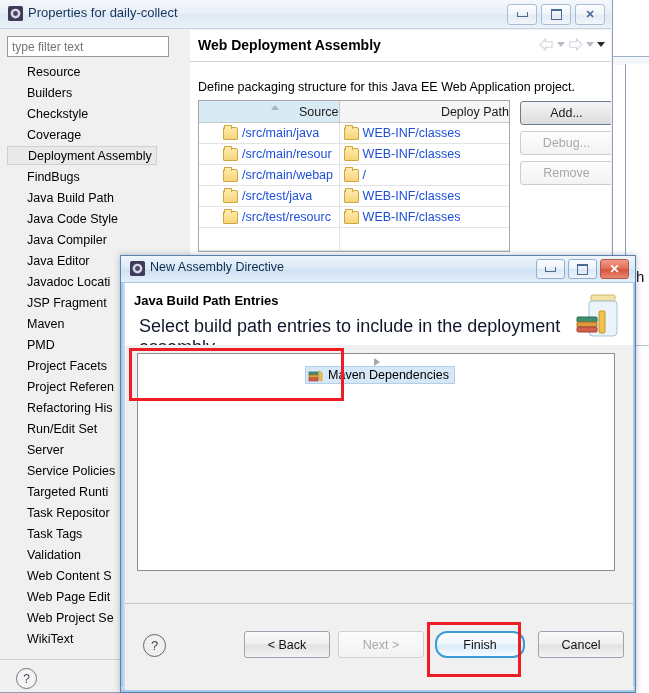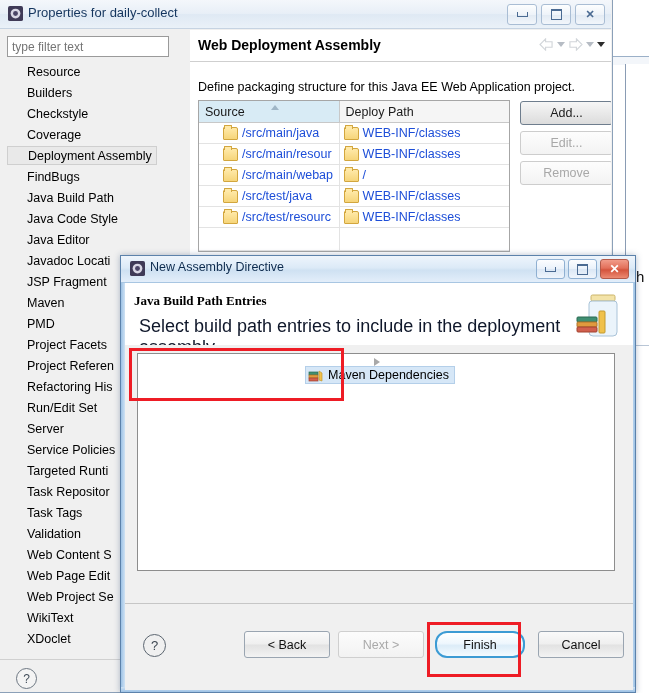--- a/index.html
+++ b/index.html
@@ -111,21 +111,21 @@
 
   
   .tbl-wrap {
     position:absolute; left:8px; top:70px; width:312px; height:152px;
     border:1px solid #a6a6a6; background:#ffffff; box-sizing:border-box; overflow:hidden;
   }
   .tbl-head { display:flex; height:22px; background:#f5f5f5; }
   .th {
     font-size:12.5px; color:#1a1a1a; line-height:22px; padding-left:6px;
     border-right:1px solid #c8c8c8; border-bottom:1px solid #c8c8c8; box-sizing:border-box;
-    position:relative; overflow:hidden; white-space:nowrap;
+    position:relative; overflow:hidden; white-space:nowrap;text-align:right;
   }
   .th.c1 { width:141px; background:#d8ebf5; }
   .th.c2 { width:170px; background:#f5f5f5; border-right:none; }
   .sort-mark {
     position:absolute; left:72px; top:4px; width:0;height:0;
     border-left:4px solid transparent;border-right:4px solid transparent;
     border-bottom:5px solid #9fb6c6;
   }
   .tr { display:flex; height:20px; border-bottom:1px solid #e3e3e3; }
   .td {
@@ -189,21 +189,21 @@
   }
   .dlg-wbtn.close {
     border:1px solid #b25a4a;
     background:linear-gradient(to bottom,#f19c8a 0%,#e3705a 45%,#d4543d 55%,#ec8a72 100%);
   }
   .dlg-wbtn.close .glyph-close { color:#ffffff; font-size:12px; }
   .dlg-header {
     position:absolute; left:4px; top:27px; width:508px; height:62px;
     background:#ffffff; border-bottom:1px solid #b9b9b9;
   }
-  .dlg-h1 { position:absolute; left:9px; top:10px; font-size:13px; font-weight:bold; color:#000;font-family:Liberation Serif, serif; }
+  .dlg-h1 { position:absolute; left:9px; top:10px; font-size:13px; font-weight:bold; color:#000; }
   .dlg-h2 { position:absolute; left:14px; top:33px; font-size:18px; color:#0f172a; }
   .jar-icon { position:absolute; right:10px; top:6px; width:54px; height:52px; }
 
   .dlg-body { position:absolute; left:4px; top:89px; width:508px; height:258px;
     background:#f0f0f0; }
   .tree-box {
     position:absolute; left:12px; top:8px; width:478px; height:218px;
     border:1px solid #8d8d8d; background:#ffffff; box-sizing:border-box;
   }
   .tree-row { display:flex; align-items:center; height:20px; margin:4px 0 0 8px;flex-direction:column; }
@@ -288,20 +288,21 @@
 
     <div class="side-tree" id="side-tree">
         <div class="side-item">Resource</div>
         <div class="side-item">Builders</div>
         <div class="side-item">Checkstyle</div>
         <div class="side-item">Coverage</div>
         <div style="height: 21px;"><div class="side-item selected">Deployment Assembly</div></div>
         <div class="side-item">FindBugs</div>
         <div class="side-item">Java Build Path</div>
         <div class="side-item">Java Code Style</div>
+        <div class="side-item">Java Compiler</div>
         <div class="side-item">Java Editor</div>
         <div class="side-item">Javadoc Locati</div>
         <div class="side-item">JSP Fragment</div>
         <div class="side-item">Maven</div>
         <div class="side-item">PMD</div>
         <div class="side-item">Project Facets</div>
         <div class="side-item">Project Referen</div>
         <div class="side-item">Refactoring His</div>
         <div class="side-item">Run/Edit Set</div>
         <div class="side-item">Server</div>
@@ -397,21 +398,21 @@
             </div>
             <div class="tr tbl-blank">
               <div class="td c1"></div>
               <div class="td c2"></div>
             </div>
           </div>
       </div>
 
       <div id="side-buttons">
           <div class="btn btn-add strong">Add...</div>
-          <div class="btn btn-edit disabled">Edit...</div>
+          <div class="btn btn-edit disabled">Debug...</div>
           <div class="btn btn-remove disabled">Remove</div>
         </div>
     </div>
   </div>
 
   <div class="dlg">
     <div class="dlg-frame-l"></div>
     <div class="dlg-frame-r"></div>
     <div class="dlg-frame-b"></div>
 

